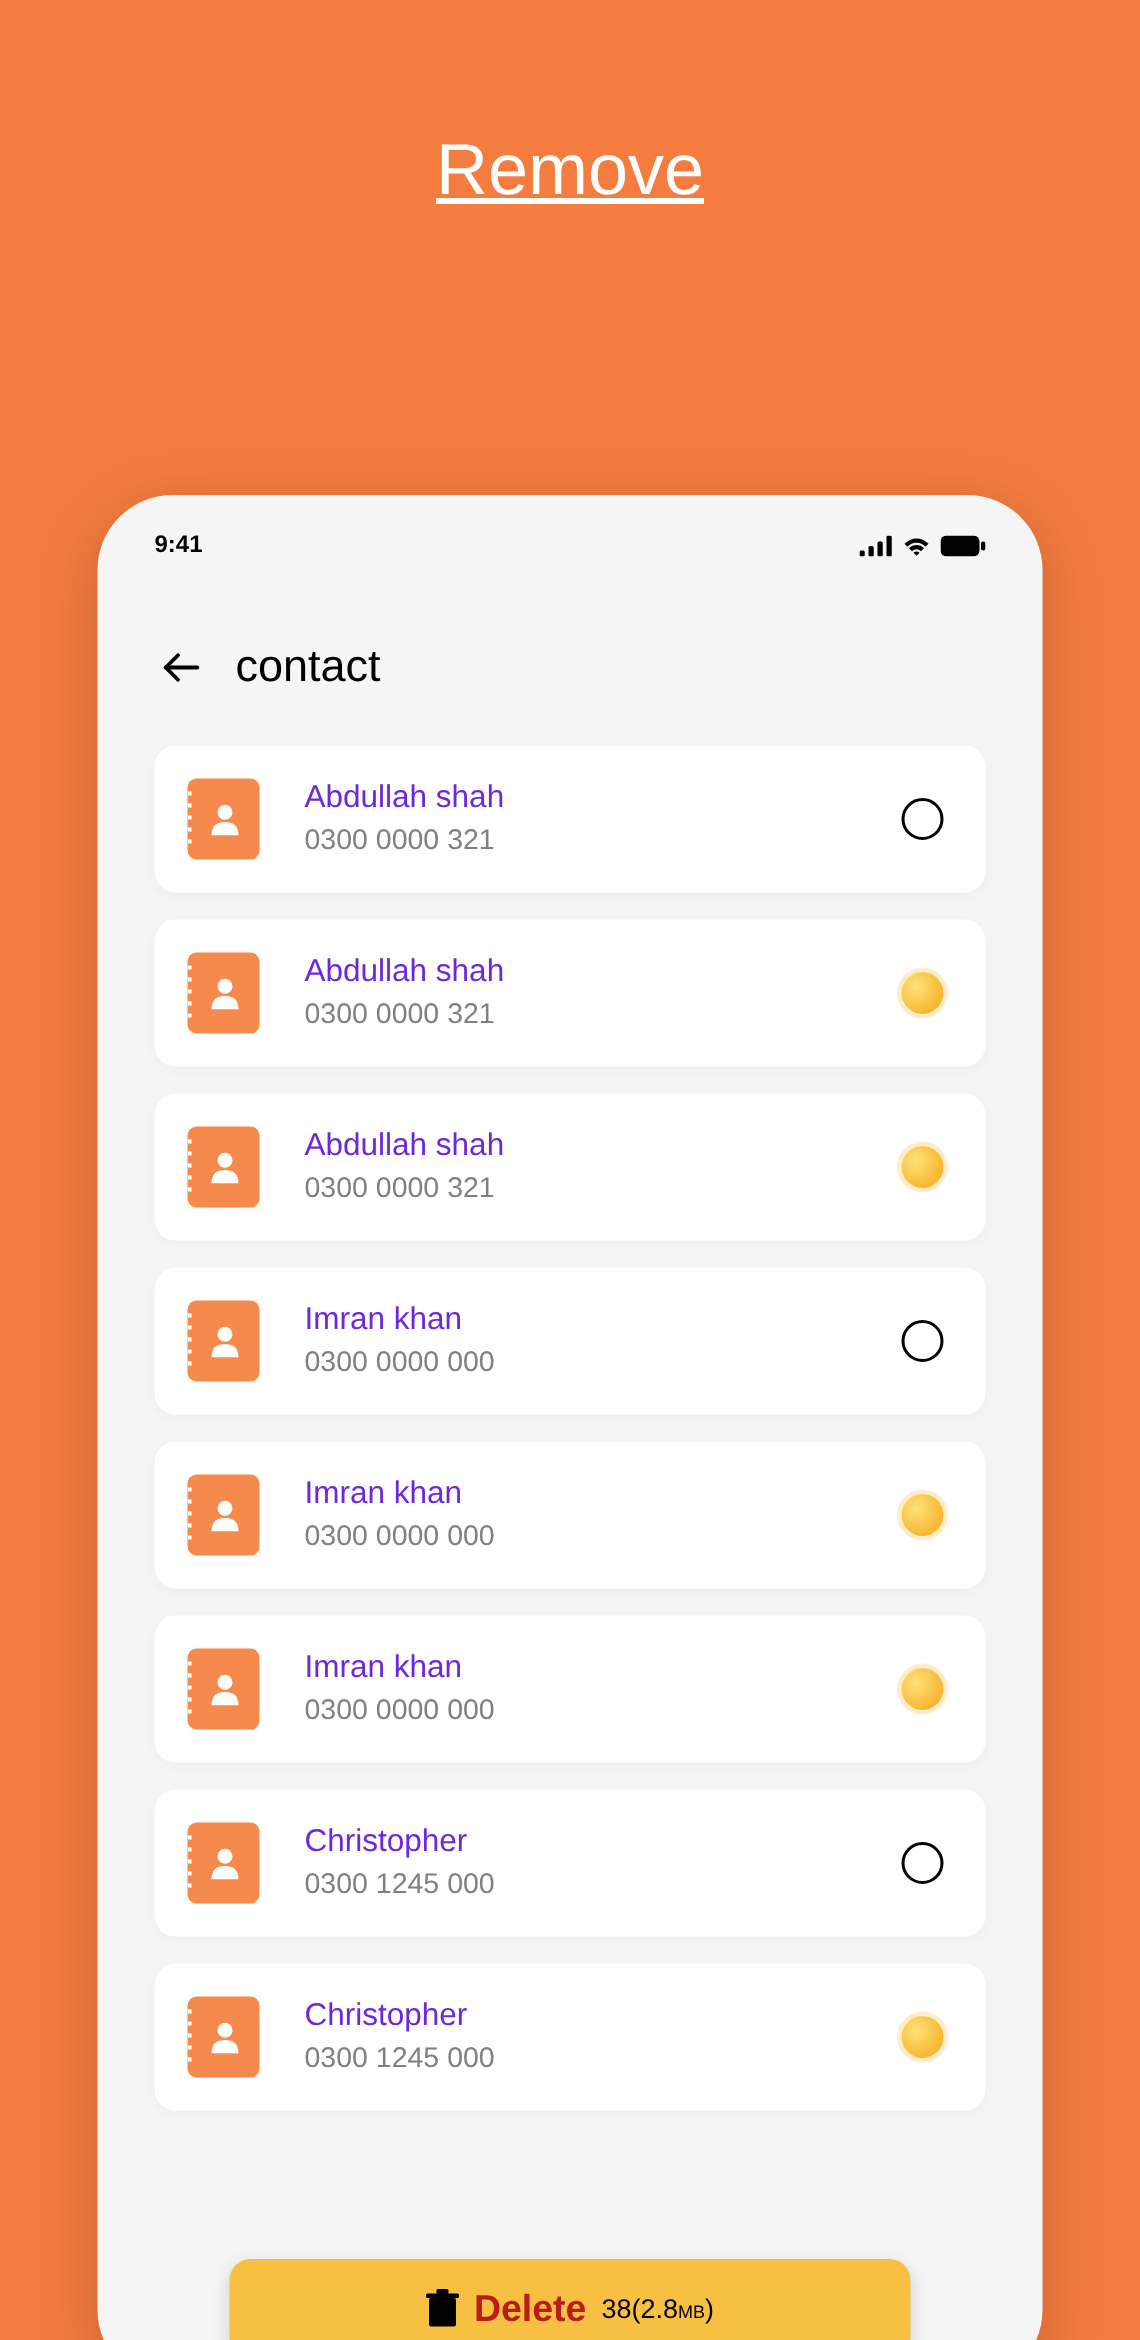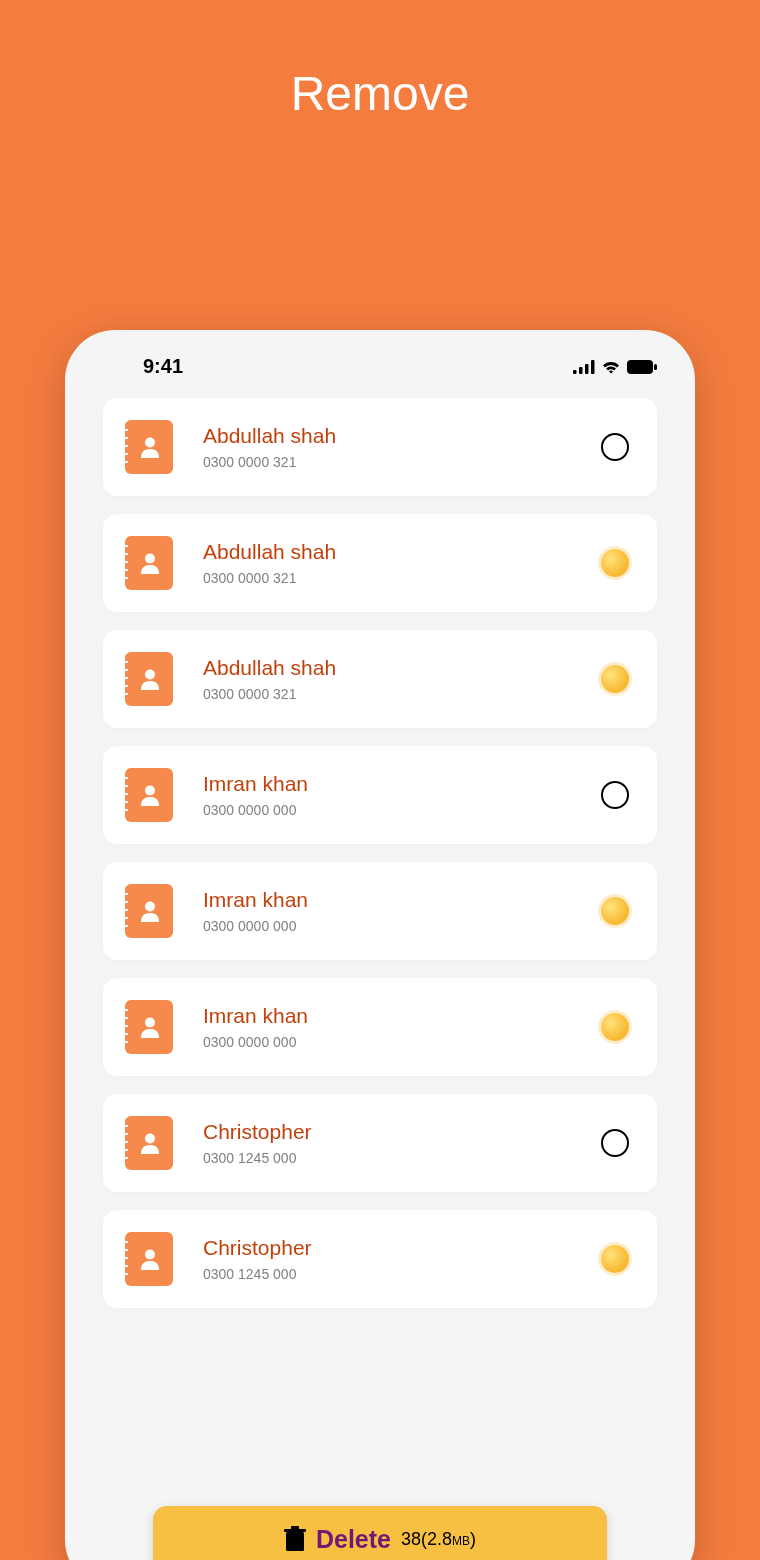--- a/index.html
+++ b/index.html
@@ -11,47 +11,47 @@
       width: 760px;
       height: 1560px;
       background: #F57C3F;
       font-family: -apple-system, BlinkMacSystemFont, 'Segoe UI', sans-serif;
       position: relative;
       overflow: hidden;
     }
     .promo-title {
       color: white;
       text-align: center;
-      padding-top: 65px;
+      padding-top: 85px;
       font-size: 48px;
       font-weight: 400;
       line-height: 1.2;
+      text-decoration: underline;
     }
     .phone-frame {
       position: absolute;
       top: 330px;
       left: 65px;
       width: 630px;
       height: 1260px;
       background: #F5F5F5;
       border-radius: 50px;
       box-shadow: 0 10px 40px rgba(0,0,0,0.2);
       overflow: hidden;
     }
     .status-bar {
       display: flex;
       justify-content: space-between;
       align-items: center;
       padding: 25px 38px 10px 38px;
     }
     .status-time {
-      font-size: 20px;
+      font-size: 16px;
       font-weight: 600;
       color: #000;
-      margin-left: 40px;
     }
     .status-icons {
       display: flex;
       gap: 6px;
       align-items: center;
     }
     .app-header {
       display: flex;
       align-items: center;
       padding: 45px 38px 25px 42px;
@@ -102,25 +102,25 @@
       left: 52%;
       transform: translate(-50%, -50%);
     }
     .contact-info {
       flex: 1;
       margin-left: 30px;
     }
     .contact-name {
       font-size: 21px;
       font-weight: 500;
-      color: #c2410c;
+      color: #6d28d9;
       margin-bottom: 6px;
     }
     .contact-phone {
-      font-size: 14px;
+      font-size: 19px;
       color: #808080;
     }
     .checkbox {
       width: 28px;
       height: 28px;
       border: 2px solid #000;
       border-radius: 50%;
       flex-shrink: 0;
     }
     .checkbox.checked {
@@ -138,21 +138,21 @@
       border-radius: 14px;
       display: flex;
       align-items: center;
       justify-content: center;
       gap: 10px;
       box-shadow: 0 4px 12px rgba(0,0,0,0.15);
     }
     .delete-label {
       font-size: 25px;
       font-weight: 700;
-      color: #701a75;
+      color: #b91c1c;
     }
     .delete-count {
       font-size: 18px;
       color: #000;
     }
     .delete-count .mb {
       font-size: 12px;
       text-align: center;
     }
   </style>
@@ -179,20 +179,27 @@
           <path d="M5 8.5 A7 7 0 0 1 15 8.5 L13 10.5 A4.2 4.2 0 0 0 7 10.5 Z" fill="#000"></path>
           <path d="M2 5.5 A11 11 0 0 1 18 5.5 L16 7.5 A8.2 8.2 0 0 0 4 7.5 Z" fill="#000"></path>
         </svg>
       <svg width="30" height="14" viewBox="0 0 30 14">
           <rect x="0" y="0" width="26" height="14" rx="4" fill="#000"></rect>
           <rect x="27" y="4" width="3" height="6" rx="1.5" fill="#000"></rect>
         </svg>
     </div>
   </div>
 
+  <div class="app-header">
+    <svg class="back-arrow" viewBox="0 0 24 24" fill="none" stroke="#000" stroke-width="2.2" stroke-linecap="round" stroke-linejoin="round">
+        <line x1="21" y1="12" x2="3" y2="12"></line>
+        <polyline points="10 19 3 12 10 5"></polyline>
+      </svg>
+    <div class="app-title">contact</div>
+  </div>
 
   <div class="contact-list" id="contact-list">
       <div class="contact-card">
         <div class="contact-icon">
           <svg width="20" height="22" viewBox="0 0 20 22" fill="#fff">
             <circle cx="10" cy="6.5" r="5"></circle>
             <path d="M1 22 C1 15 5 13 10 13 C15 13 19 15 19 22 Z"></path>
           </svg>
         </div>
         <div class="contact-info">

